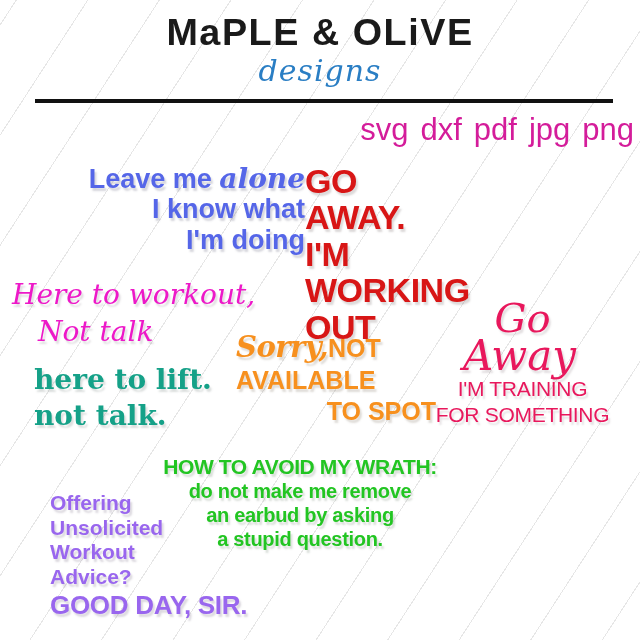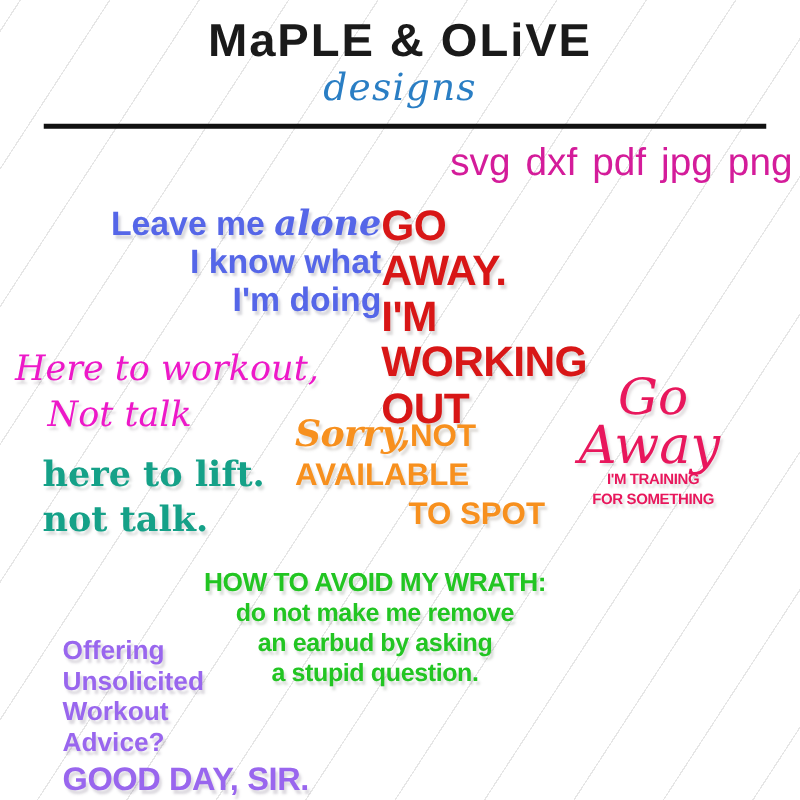--- a/index.html
+++ b/index.html
@@ -193,22 +193,22 @@
     display: block;
     font-family: "DejaVu Serif", serif;
     font-style: italic;
     font-size: 40px;
     line-height: 0.92;
   }
   #d6 .scriptline.l2 { margin-left: -6px; font-size: 42px; }
   #d6 .capline {
     display: block;
     font-family: "Liberation Sans", sans-serif;
-    font-weight: bold;
-    font-size: 12px;
+    font-weight: normal;
+    font-size: 21px;
     line-height: 1.12;
     letter-spacing: -0.3px;
     margin-top: 2px;
   }
 
   
   #d7 {
     left: 140px;
     top: 454px;
     width: 320px;
@@ -226,21 +226,21 @@
   }
   #d7 .body {
     display: block;
     font-size: 20px;
     letter-spacing: -0.3px;
   }
 
   
   #d8 {
     left: 50px;
-    top: 509px;
+    top: 491px;
     color: #9966ee;
     font-family: "Liberation Sans", sans-serif;
     font-weight: bold;
     font-size: 21px;
     line-height: 1.17;
     text-shadow: 2px 3px 2px rgba(140,130,150,0.30);
   }
   #d8 .big {
     display: block;
     font-size: 26px;

